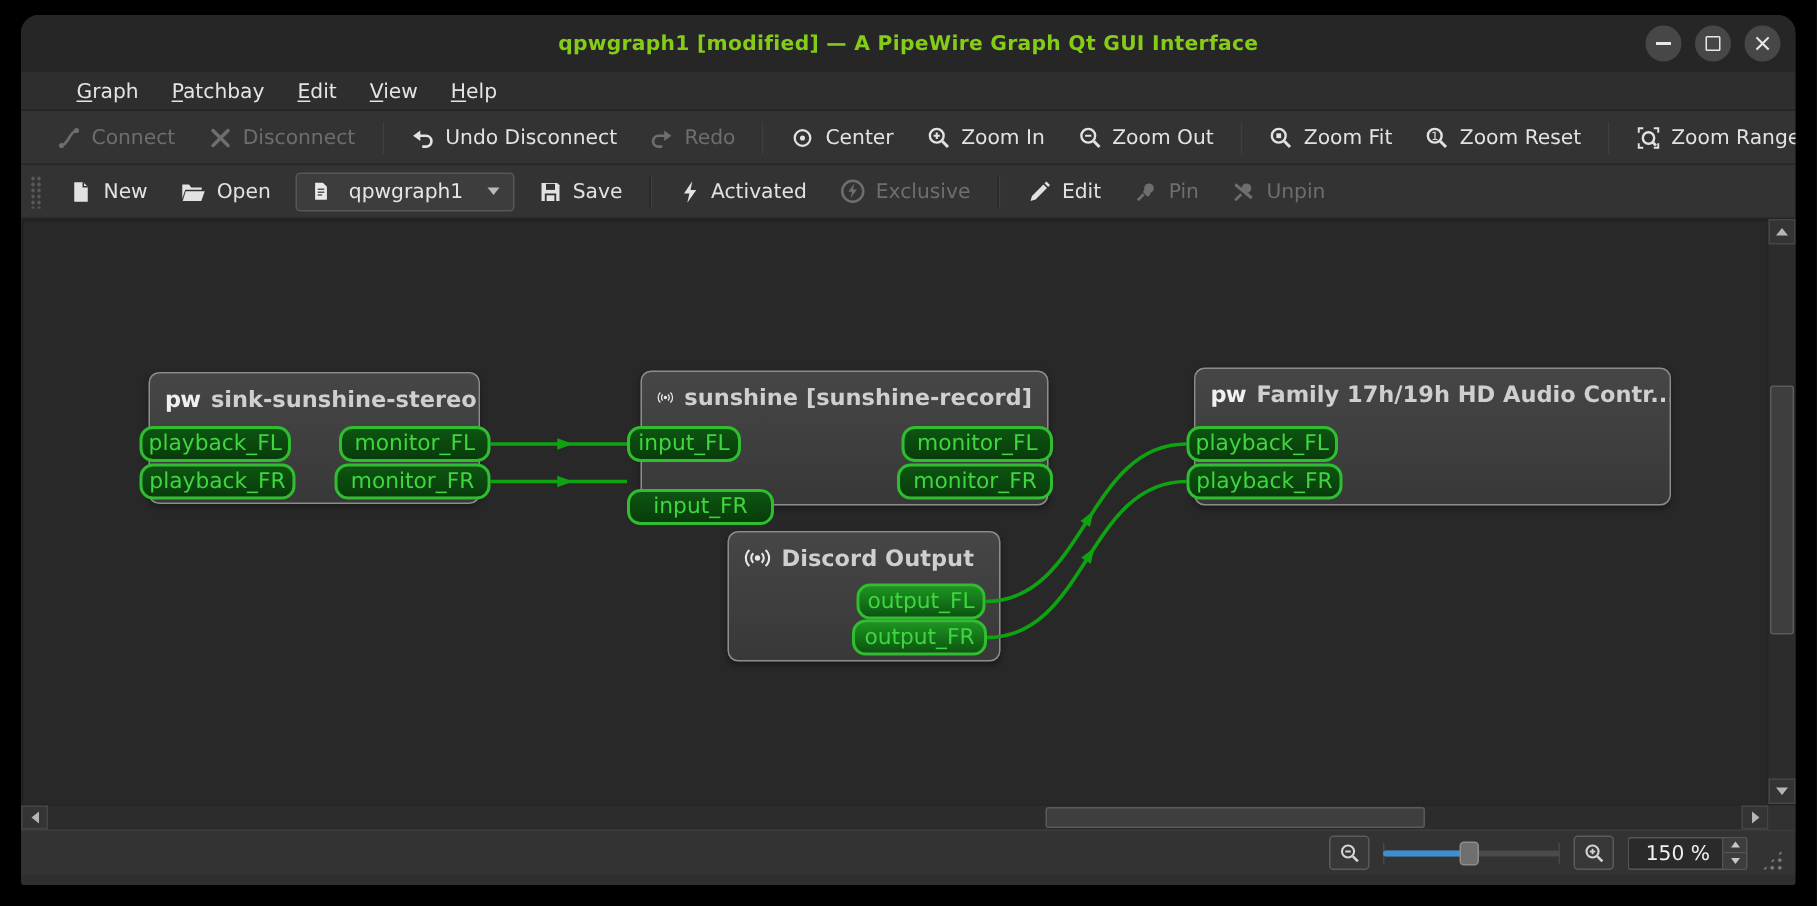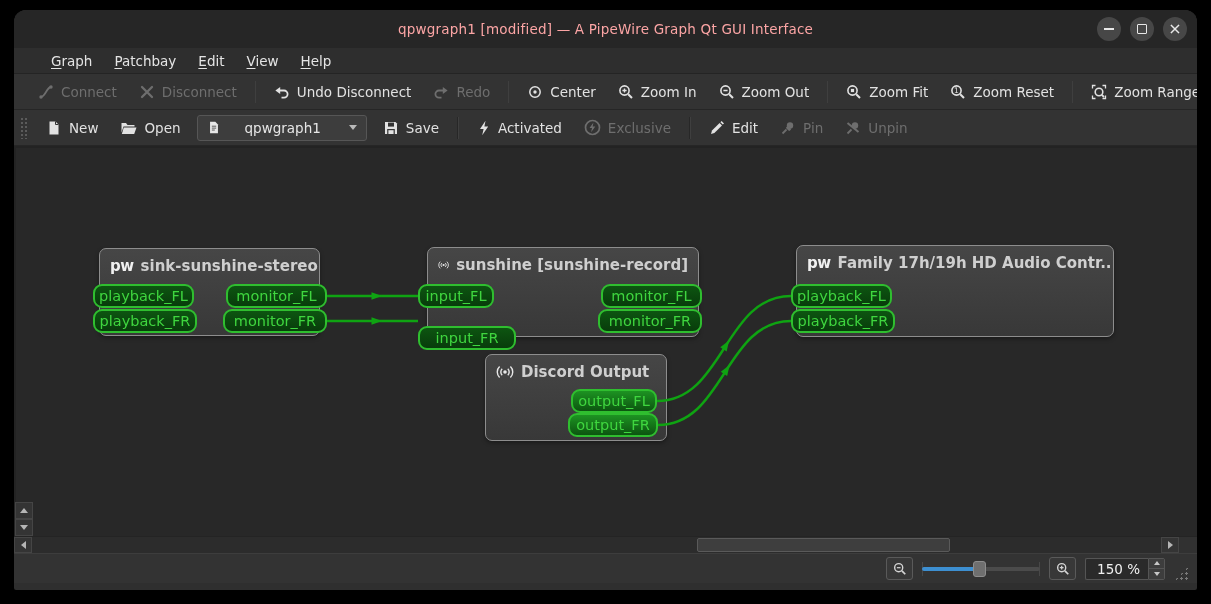--- a/index.html
+++ b/index.html
@@ -1,22 +1,22 @@
 <!DOCTYPE html>
 <html><head>
 <meta charset="utf-8">
 <style>
   html,body{margin:0;padding:0;background:#000;width:1211px;height:604px;overflow:hidden;
     font-family:"DejaVu Sans",sans-serif;-webkit-font-smoothing:antialiased;}
   .window{position:absolute;left:14px;top:10px;width:1183px;height:580px;background:#2f2f2f;
     border-radius:12px 12px 2px 2px;overflow:hidden;}
   
   .titlebar{position:relative;height:38px;background:#262626;display:flex;align-items:center;}
-  .titlebar .title{position:absolute;left:0;right:0;text-align:center;color:#fca5a5;
-    font-size:13.5px;font-weight:normal;letter-spacing:.2px;}
+  .titlebar .title{position:absolute;left:0;right:0;text-align:center;color:#84cc16;
+    font-size:13.5px;font-weight:bold;letter-spacing:.2px;}
   .winbtns{position:absolute;right:10px;top:7px;display:flex;gap:9px;}
   .winbtn{width:24px;height:24px;border-radius:50%;background:#474747;display:flex;
     align-items:center;justify-content:center;cursor:pointer;}
   .glyph-min{width:10px;height:1.6px;background:#e8e8e8;}
   .glyph-max{width:8px;height:8px;border:1.5px solid #e8e8e8;border-radius:1px;}
   .glyph-close{color:#e8e8e8;font-size:16px;line-height:16px;margin-top:-1px;}
   
   .menubar{height:25px;background:#2e2e2e;border-bottom:1px solid #242424;display:flex;
     align-items:center;padding-left:28px;gap:4px;}
   .menu-item{color:#e4e4e4;font-size:13.5px;padding:2px 9px;border-radius:2px;}
@@ -24,26 +24,26 @@
   
   .toolbar{height:35px;background:#333333;border-bottom:1px solid #262626;display:flex;
     align-items:center;padding:0 4px;gap:2px;}
   .grip{width:8px;height:22px;margin:0 6px 0 2px;
     background-image:radial-gradient(#5b5b5b 1px,transparent 1.2px);background-size:4px 4px;}
   .tbtn{display:flex;align-items:center;gap:7px;padding:5px 10px;border-radius:3px;
     color:#e2e2e2;font-size:13.5px;white-space:nowrap;}
   .tbtn.disabled{color:#6e6e6e;}
   .tbtn svg{display:block;}
   .tsep{width:1px;height:22px;background:#272727;border-right:1px solid #3f3f3f;margin:0 6px;}
-  .combo{display:flex;align-items:center;gap:24px;background:#3d3d3d;border:1px solid #565656;
+  .combo{display:flex;align-items:center;gap:12px;background:#3d3d3d;border:1px solid #565656;
     border-radius:3px;padding:4px 9px;margin:0 4px;color:#e6e6e6;font-size:13.5px;}
   .combo .caret{width:0;height:0;border-left:4.5px solid transparent;border-right:4.5px solid transparent;
     border-top:5px solid #b9b9b9;margin-left:4px;}
   
-  .canvas-row{display:flex;height:390px;background:#282828;flex-direction:column;}
+  .canvas-row{display:flex;height:390px;background:#282828;}
   .graph-canvas{position:relative;flex:1;background:#282828;border-left:2px solid #232323;
     border-top:2px solid #232323;overflow:hidden;}
   .wire-layer{position:absolute;left:0;top:0;width:100%;height:100%;}
   .gnode{position:absolute;box-sizing:border-box;background:linear-gradient(#464646,#383838);
     border:1px solid #8d8d8d;border-radius:7px;box-shadow:0 2px 4px rgba(0,0,0,.35);}
   .gnode-header{display:flex;align-items:center;gap:7px;padding:8px 10px;color:#cfcfcf;
     font-weight:bold;font-size:15px;white-space:nowrap;overflow:hidden;}
   .pw-icon{color:#f0f0f0;font-weight:800;font-size:15px;letter-spacing:-.5px;}
   .gport{position:absolute;height:24px;box-sizing:border-box;border:2px solid #2fbe2f;
     border-radius:9px;background:linear-gradient(#0d5511,#083c0b);color:#3fd63f;font-size:14.5px;

